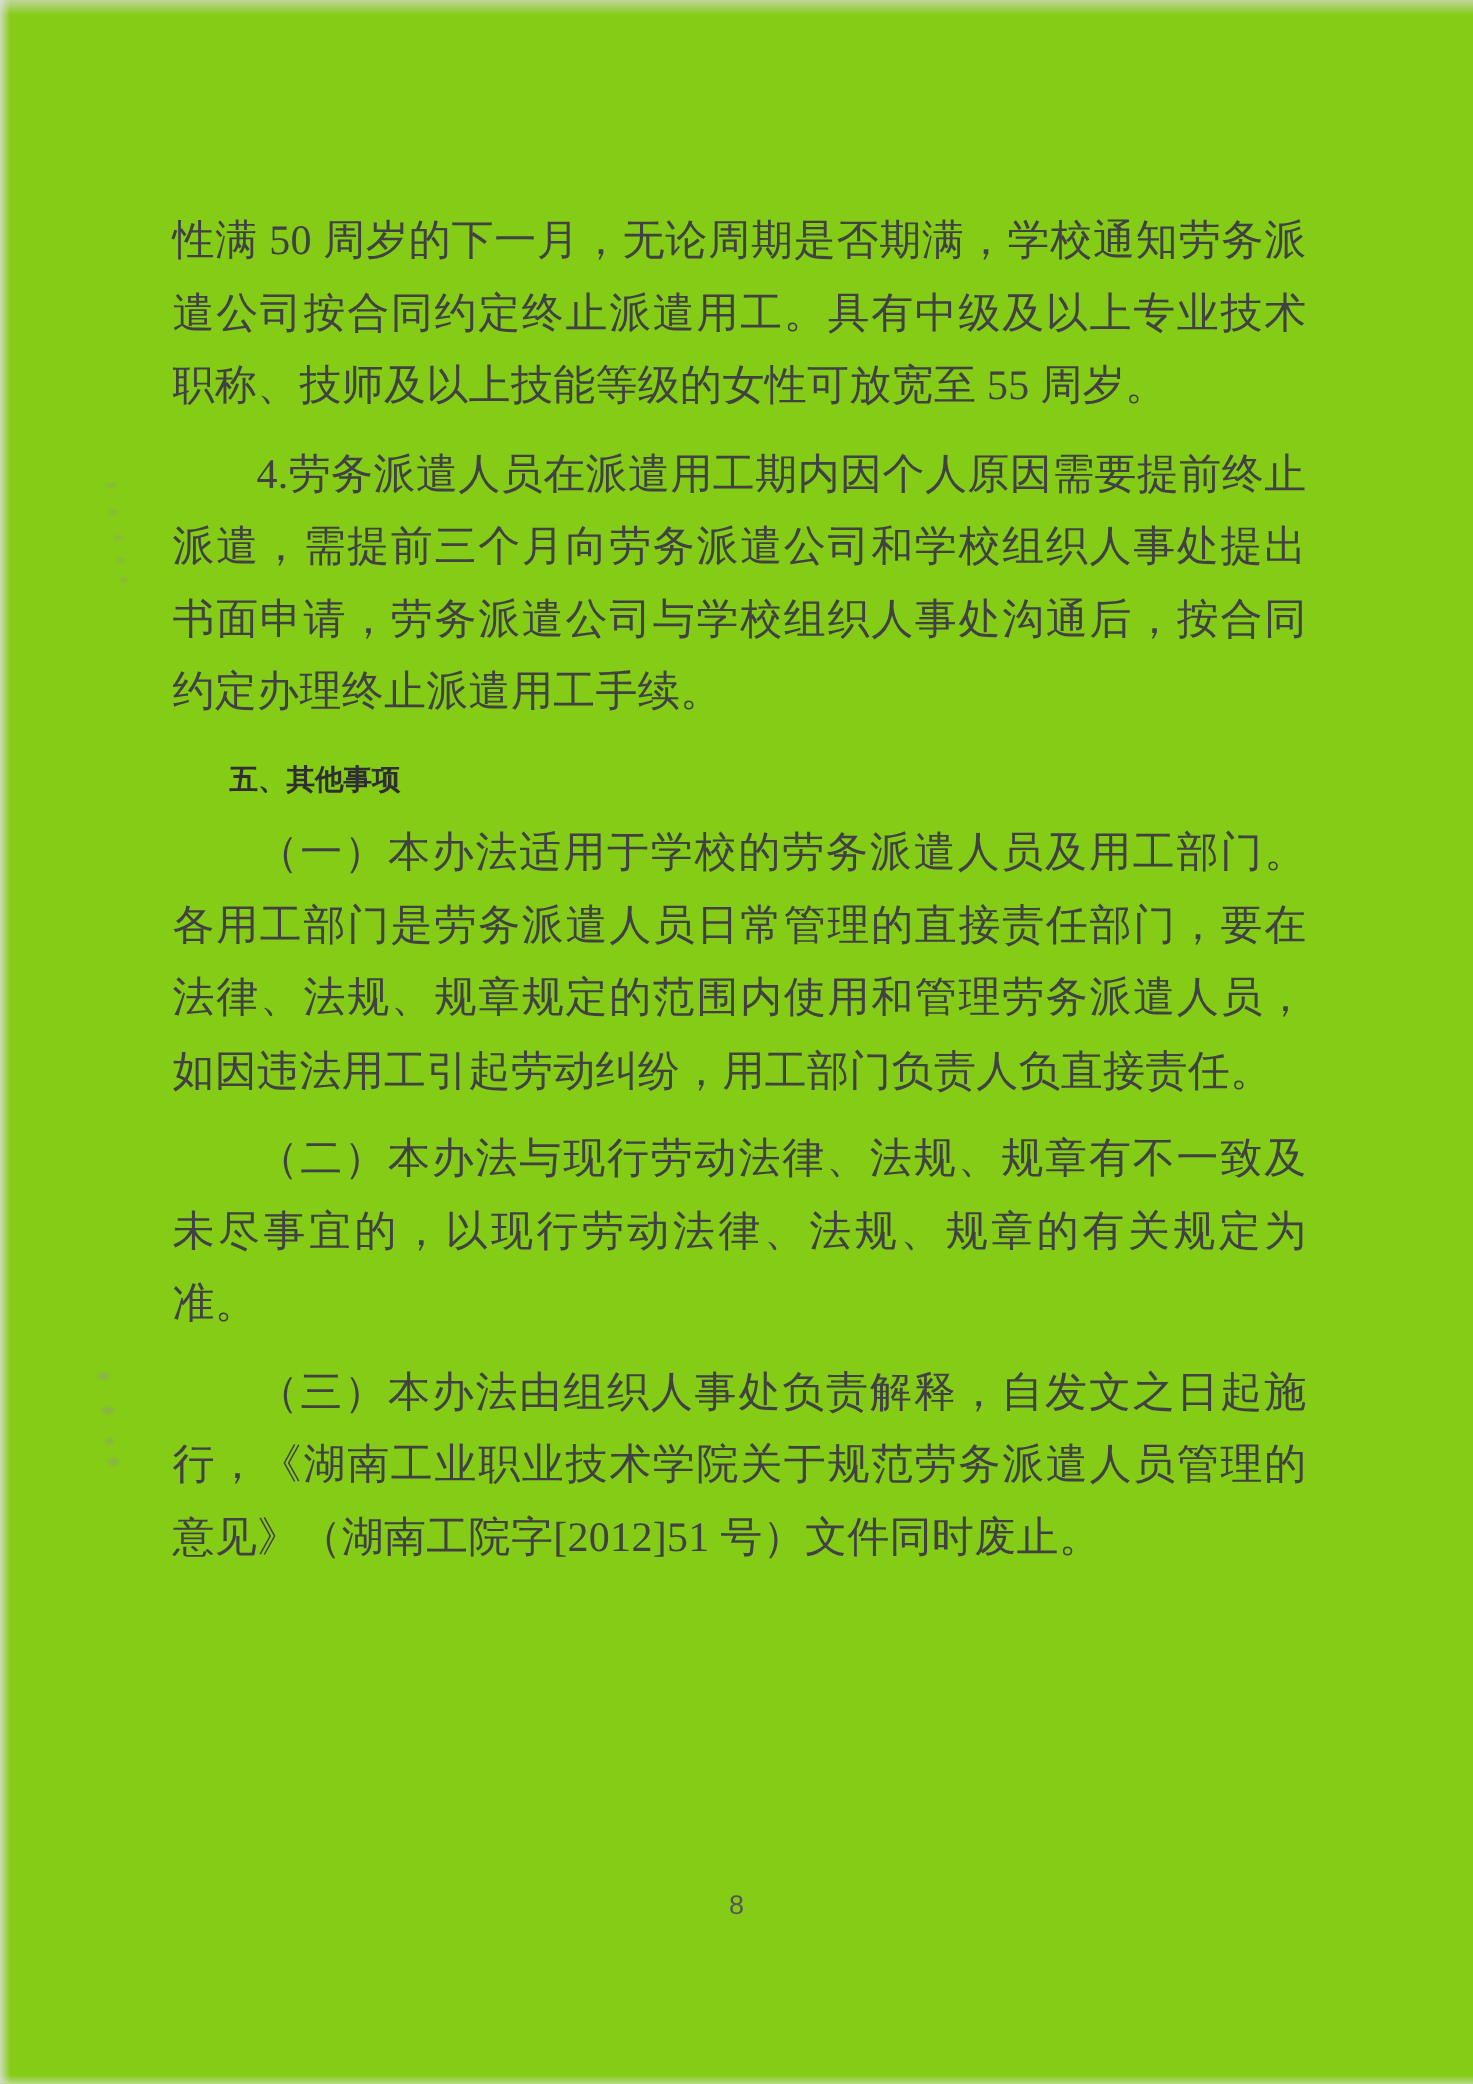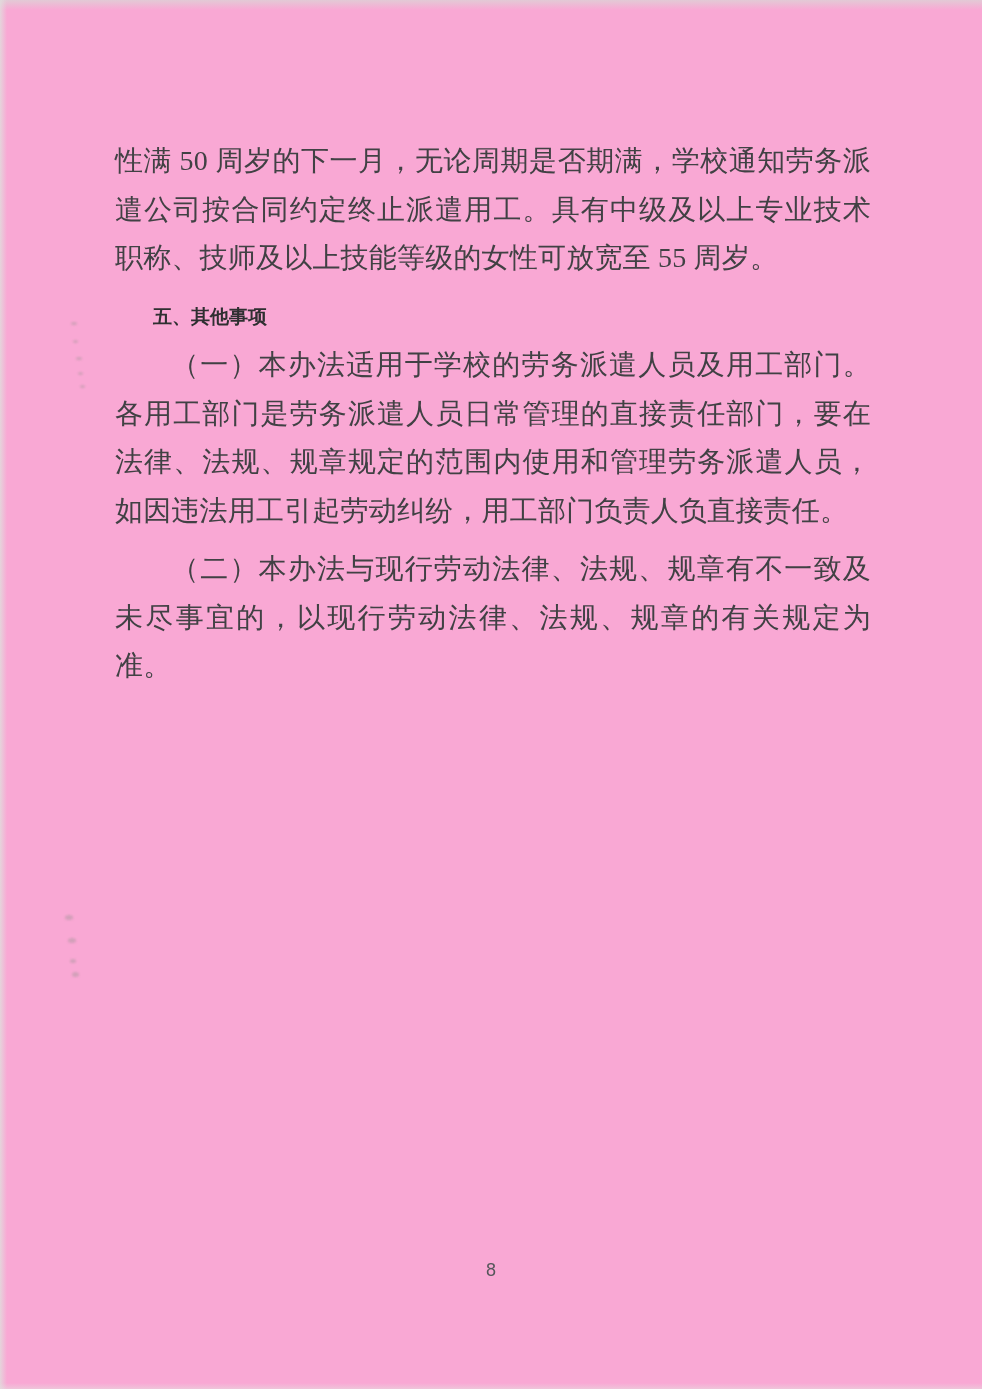--- a/index.html
+++ b/index.html
@@ -4,21 +4,21 @@
 <style>
   html, body {
     margin: 0;
     padding: 0;
     background: #e9e8e6;
   }
   .page {
     position: relative;
     width: 982px;
     height: 1389px;
-    background: #f9a8d4;
+    background: #84cc16;
     overflow: hidden;
     font-family: "Liberation Serif", "DejaVu Serif", serif;
     color: #3c3c3e;
   }
   
   .edge-top {
     position: absolute;
     top: 0; left: 0; right: 0;
     height: 10px;
     background: linear-gradient(to bottom, #d9d8d6, rgba(246,245,243,0));
@@ -105,24 +105,26 @@
   <span class="speck" style="left:80px; top:385px; width:5px; height:3px;"></span>
 
   <span class="speck" style="left:65px; top:915px; width:8px; height:5px;"></span>
   <span class="speck" style="left:68px; top:938px; width:8px; height:5px;"></span>
   <span class="speck" style="left:70px; top:959px; width:6px; height:4px;"></span>
   <span class="speck" style="left:72px; top:972px; width:7px; height:5px;"></span>
 
   <div class="content">
     <p class="para first">性满 50 周岁的下一月，无论周期是否期满，学校通知劳务派遣公司按合同约定终止派遣用工。具有中级及以上专业技术职称、技师及以上技能等级的女性可放宽至 55 周岁。</p>
 
+    <p class="para indent">4.劳务派遣人员在派遣用工期内因个人原因需要提前终止派遣，需提前三个月向劳务派遣公司和学校组织人事处提出书面申请，劳务派遣公司与学校组织人事处沟通后，按合同约定办理终止派遣用工手续。</p>
 
     <h2 class="heading">五、其他事项</h2>
 
     <p class="para indent after-heading">（一）本办法适用于学校的劳务派遣人员及用工部门。各用工部门是劳务派遣人员日常管理的直接责任部门，要在法律、法规、规章规定的范围内使用和管理劳务派遣人员，如因违法用工引起劳动纠纷，用工部门负责人负直接责任。</p>
 
     <p class="para indent">（二）本办法与现行劳动法律、法规、规章有不一致及未尽事宜的，以现行劳动法律、法规、规章的有关规定为准。</p>
 
+    <p class="para indent">（三）本办法由组织人事处负责解释，自发文之日起施行，《湖南工业职业技术学院关于规范劳务派遣人员管理的意见》（湖南工院字[2012]51 号）文件同时废止。</p>
   </div>
 
   <div class="footer">8</div>
 
 </div>
 
 </body></html>

